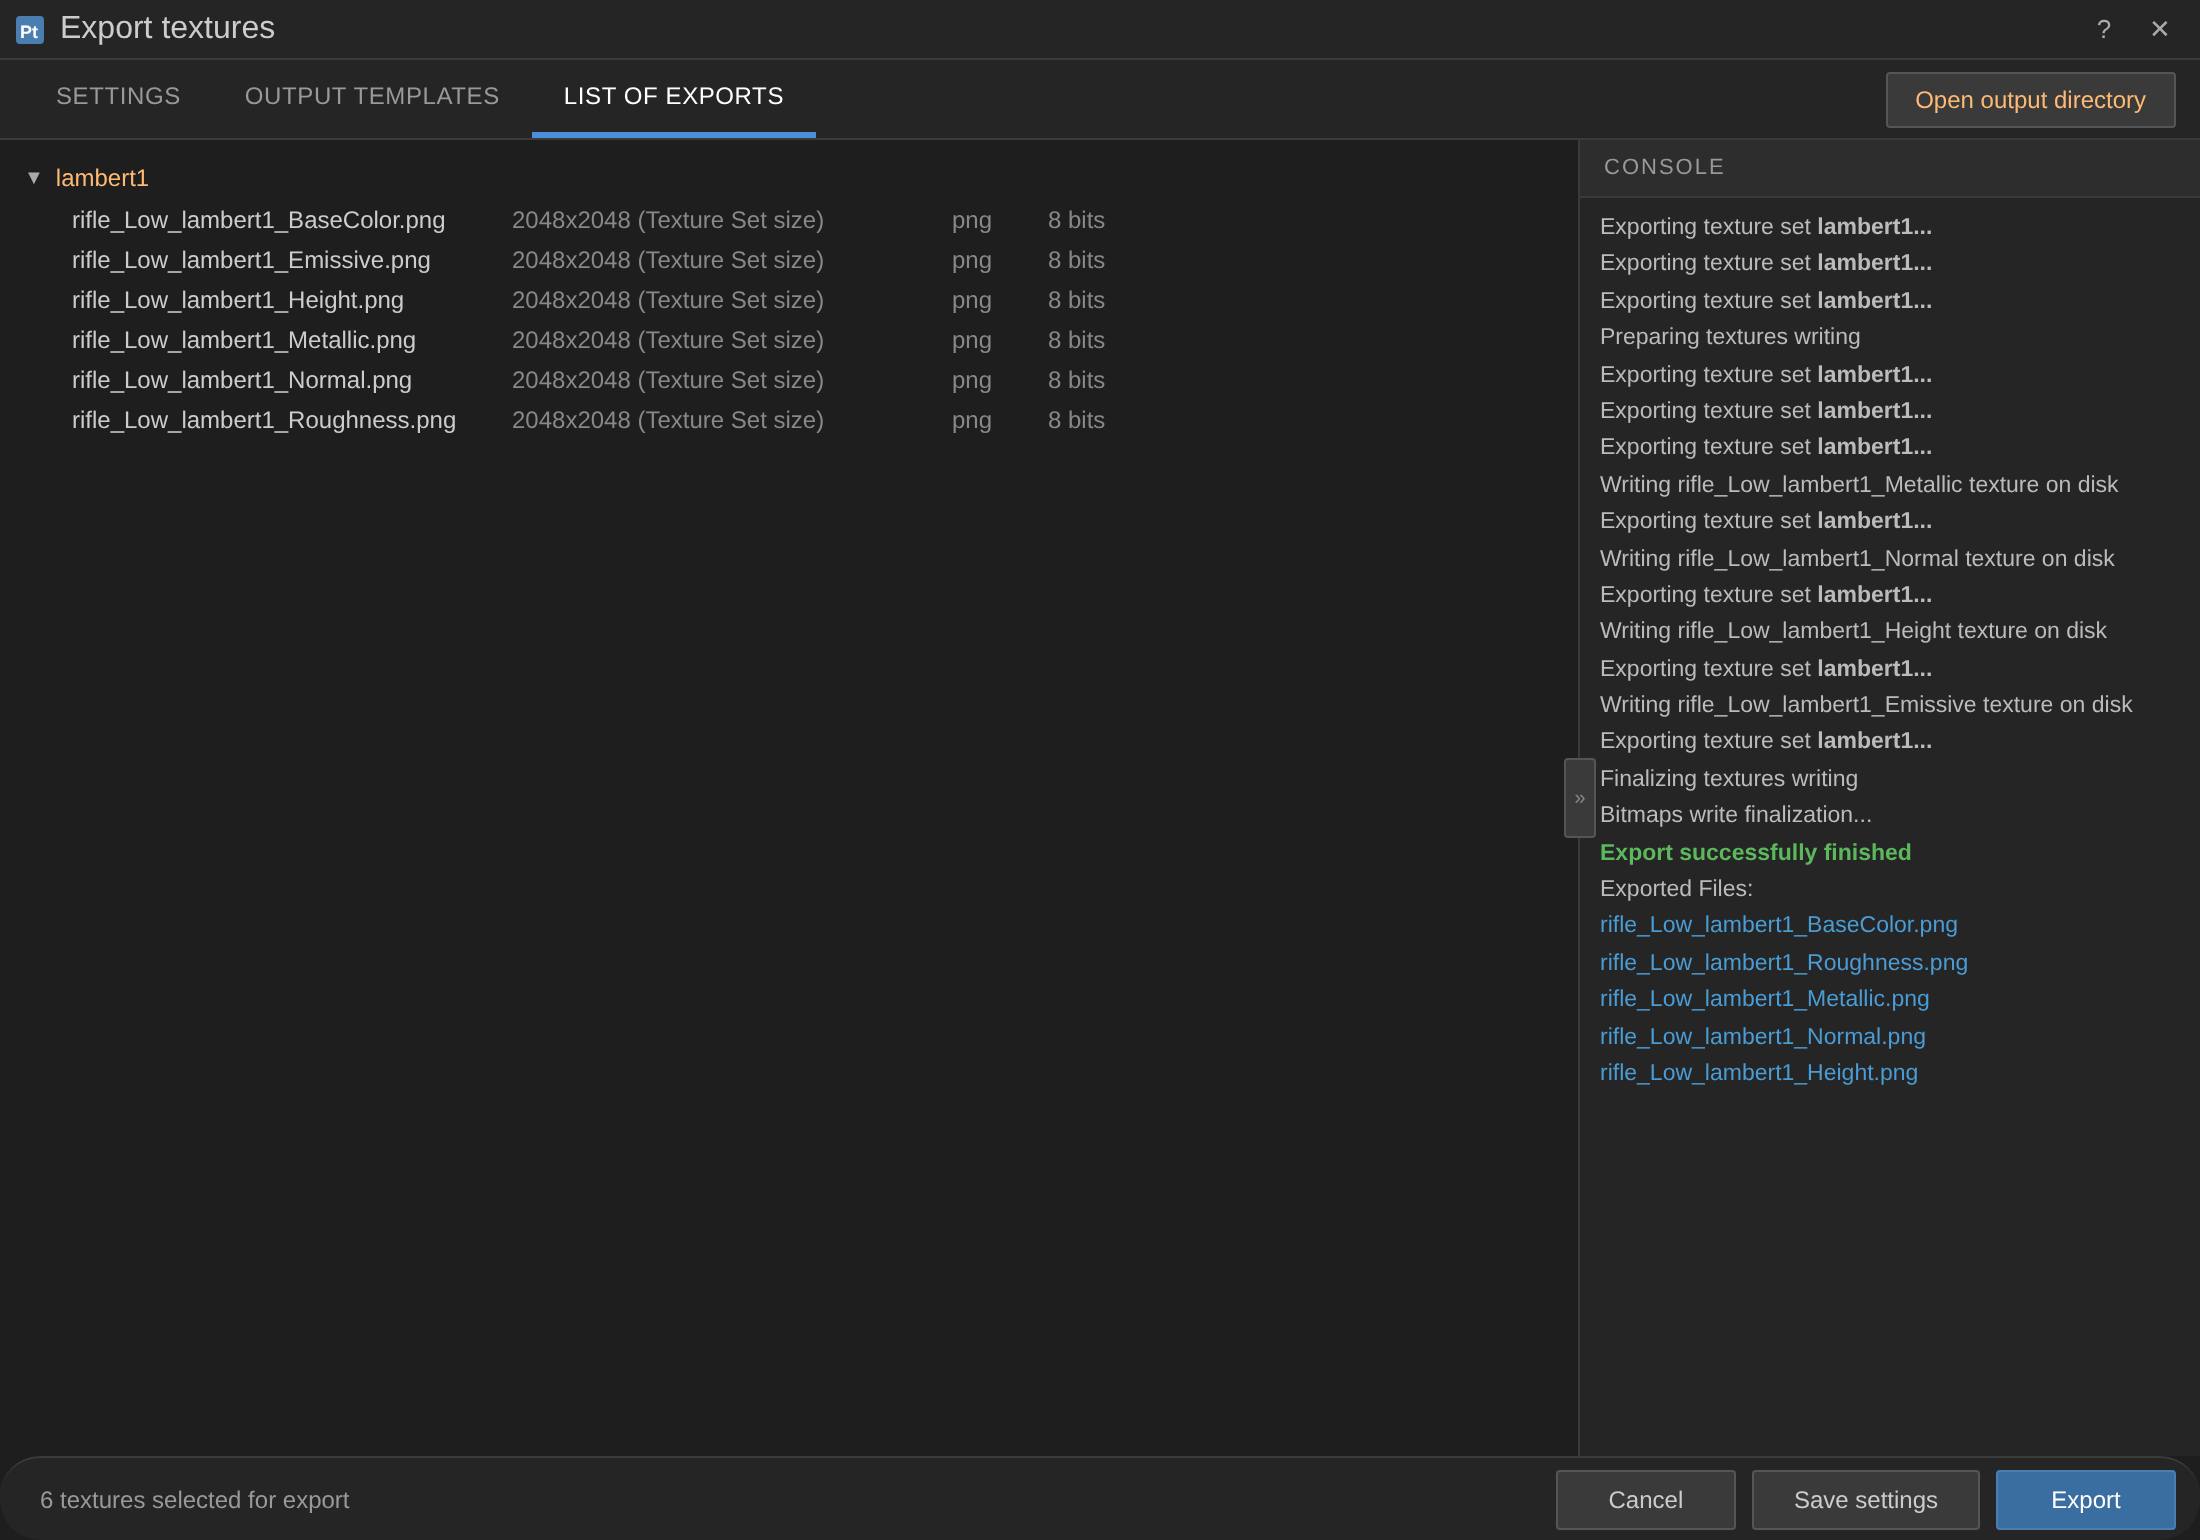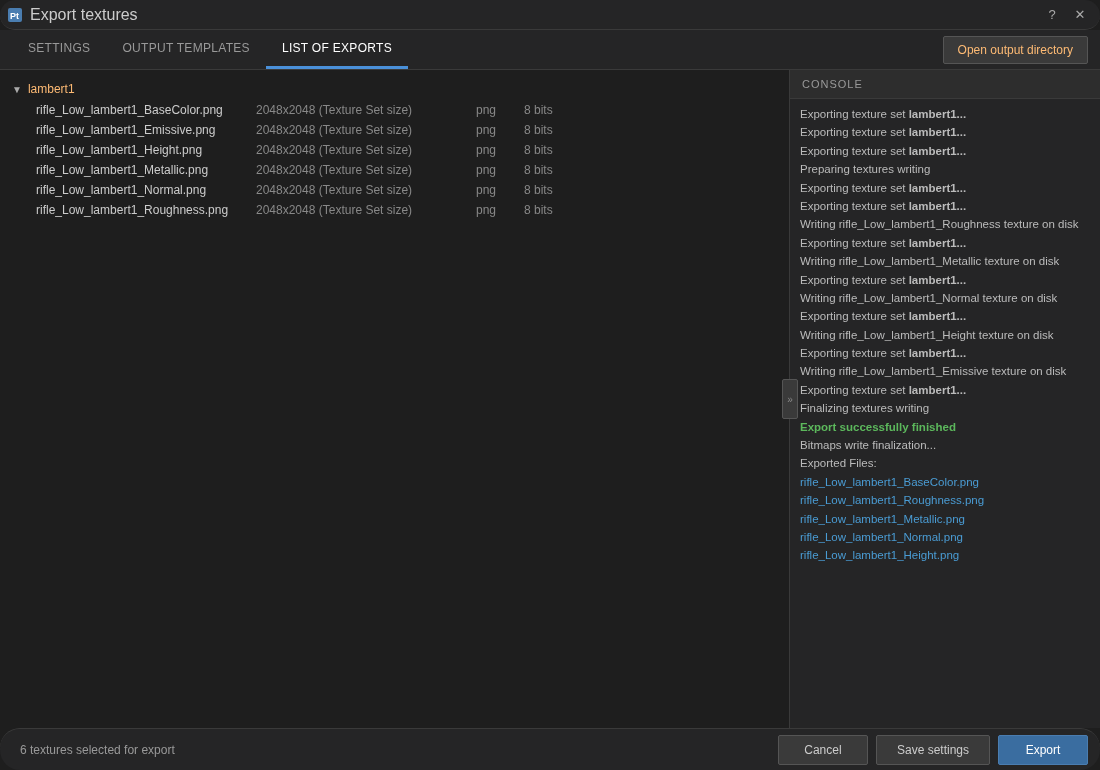--- a/index.html
+++ b/index.html
@@ -13,21 +13,20 @@
       overflow: hidden;
     }
     .titlebar {
       display: flex;
       align-items: center;
       justify-content: space-between;
       background: #252526;
       height: 30px;
       padding: 0 8px;
       border-bottom: 1px solid #3a3a3a;
-      border-radius: 15px;
     }
     .titlebar-left {
       display: flex;
       align-items: center;
       gap: 8px;
     }
     .titlebar-icon {
       width: 14px;
       height: 14px;
       display: flex;
@@ -314,33 +313,32 @@
   <div class="right-panel">
     <div class="collapse-handle">»</div>
     <div class="console-header">CONSOLE</div>
     <div class="console-body">
       <div class="console-line">Exporting texture set <strong>lambert1...</strong></div>
       <div class="console-line">Exporting texture set <strong>lambert1...</strong></div>
       <div class="console-line">Exporting texture set <strong>lambert1...</strong></div>
       <div class="console-line">Preparing textures writing</div>
       <div class="console-line">Exporting texture set <strong>lambert1...</strong></div>
       <div class="console-line">Exporting texture set <strong>lambert1...</strong></div>
-      <div class="console-line">Writing rifle_Low_lambert1_Roughness texture on disk</div>
       <div class="console-line">Exporting texture set <strong>lambert1...</strong></div>
       <div class="console-line">Writing rifle_Low_lambert1_Metallic texture on disk</div>
       <div class="console-line">Exporting texture set <strong>lambert1...</strong></div>
       <div class="console-line">Writing rifle_Low_lambert1_Normal texture on disk</div>
       <div class="console-line">Exporting texture set <strong>lambert1...</strong></div>
       <div class="console-line">Writing rifle_Low_lambert1_Height texture on disk</div>
       <div class="console-line">Exporting texture set <strong>lambert1...</strong></div>
       <div class="console-line">Writing rifle_Low_lambert1_Emissive texture on disk</div>
       <div class="console-line">Exporting texture set <strong>lambert1...</strong></div>
       <div class="console-line">Finalizing textures writing</div>
+      <div class="console-line">Bitmaps write finalization...</div>
       <div class="console-line green">Export successfully finished</div>
-      <div class="console-line">Bitmaps write finalization...</div>
       <div class="console-line">Exported Files:</div>
       <div class="console-line link-blue">rifle_Low_lambert1_BaseColor.png</div>
       <div class="console-line link-blue">rifle_Low_lambert1_Roughness.png</div>
       <div class="console-line link-blue">rifle_Low_lambert1_Metallic.png</div>
       <div class="console-line link-blue">rifle_Low_lambert1_Normal.png</div>
       <div class="console-line link-blue">rifle_Low_lambert1_Height.png</div>
     </div>
   </div>
 
 </div>

